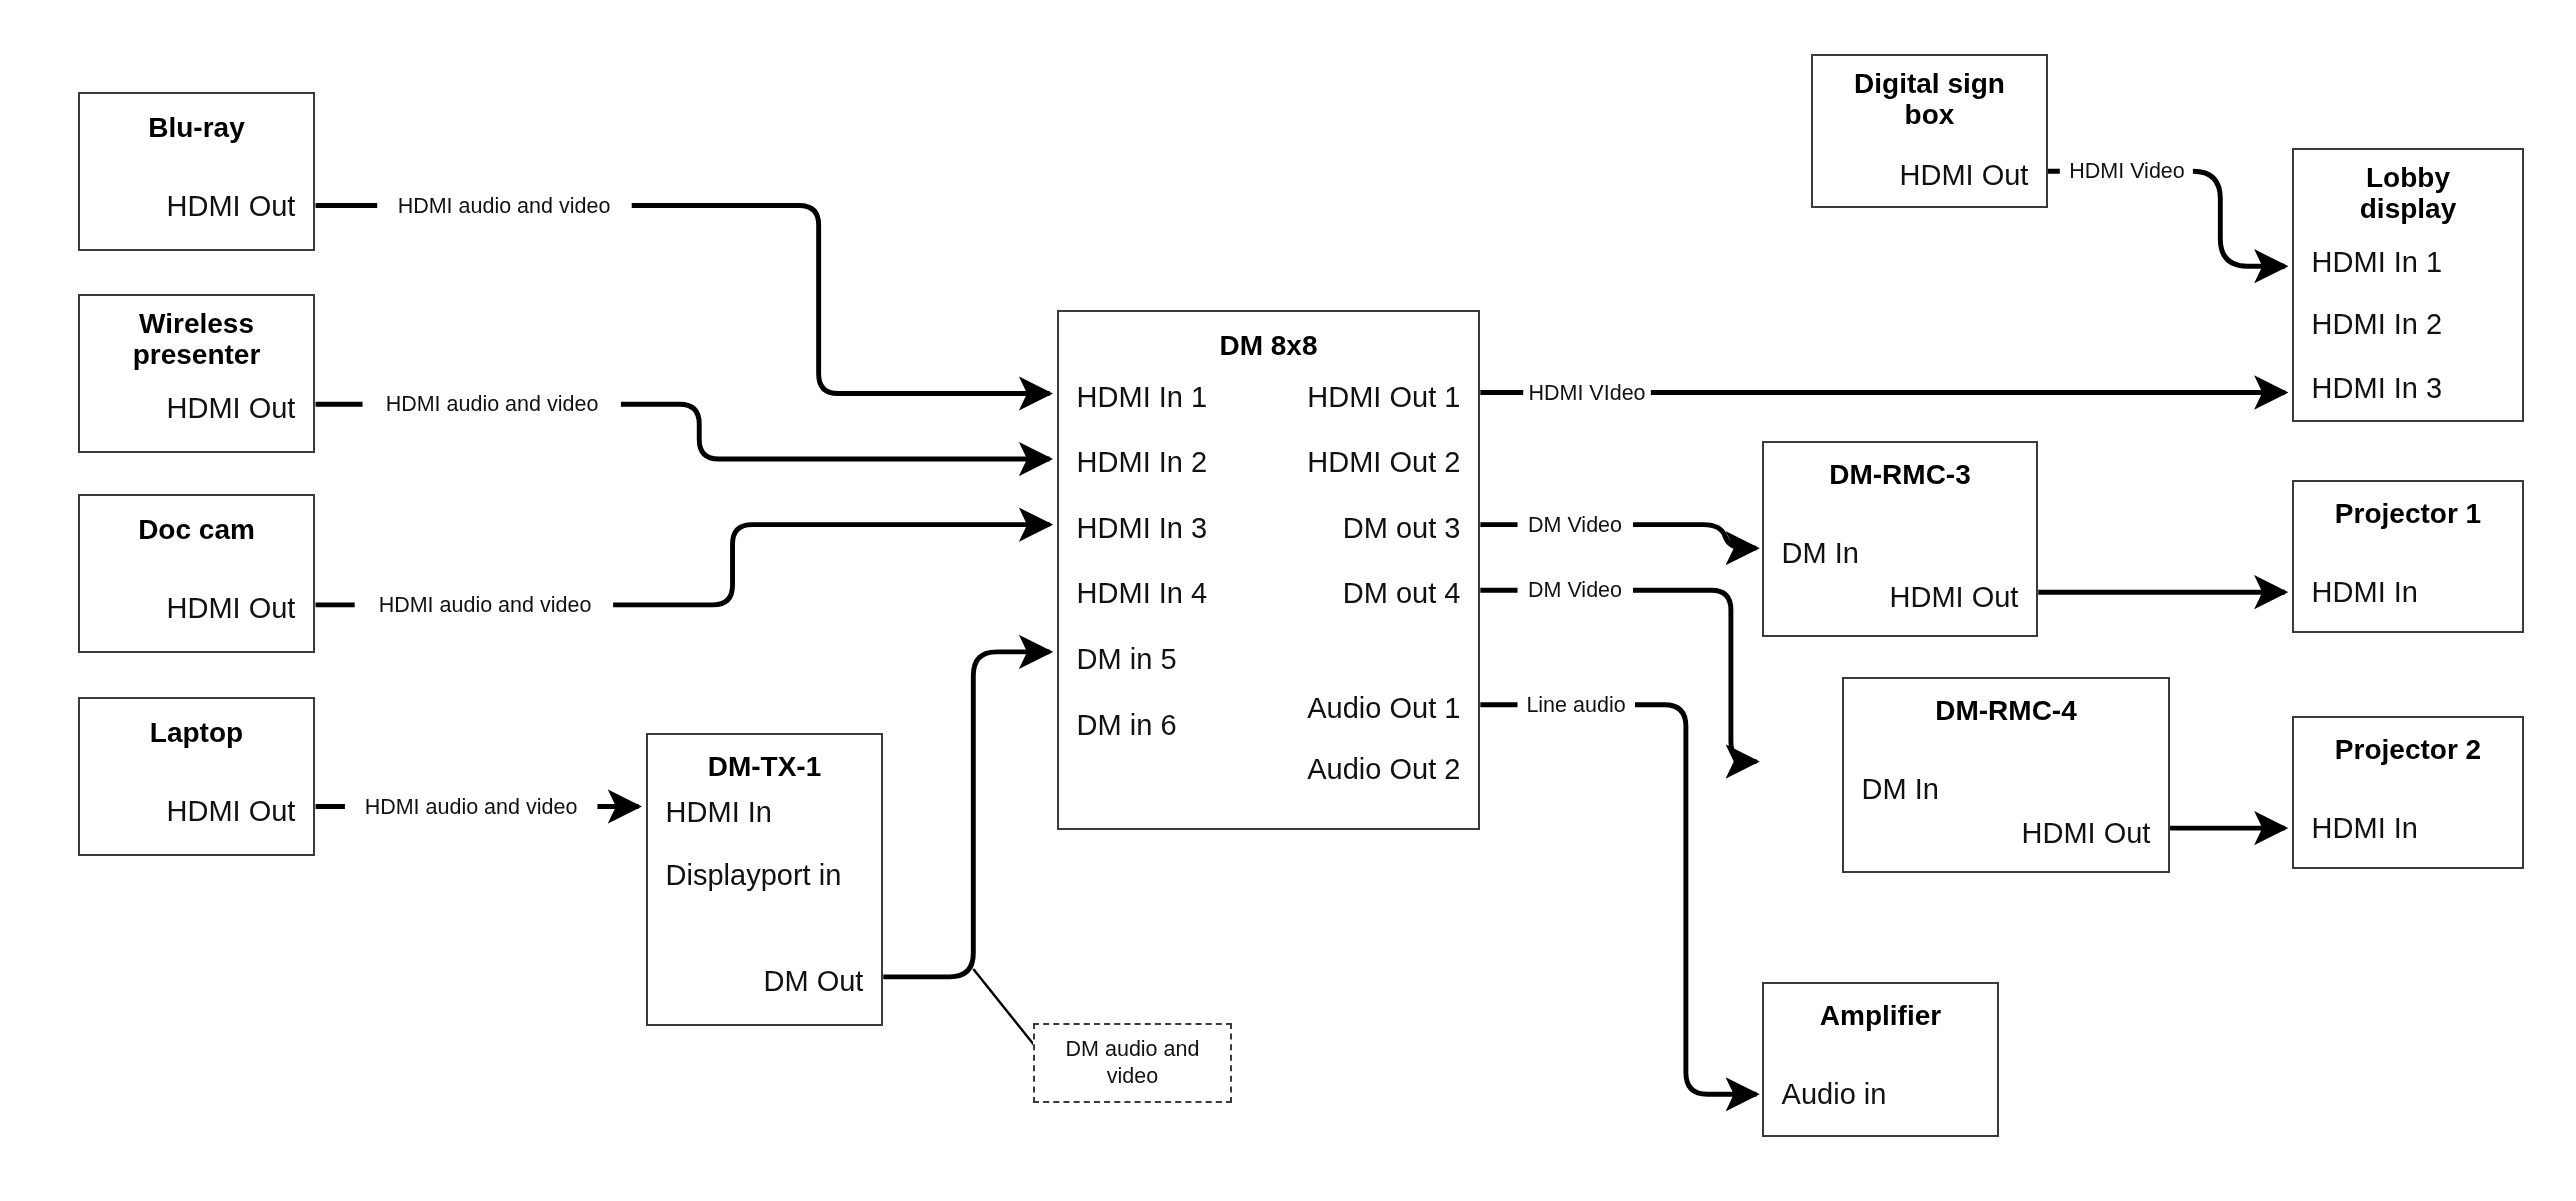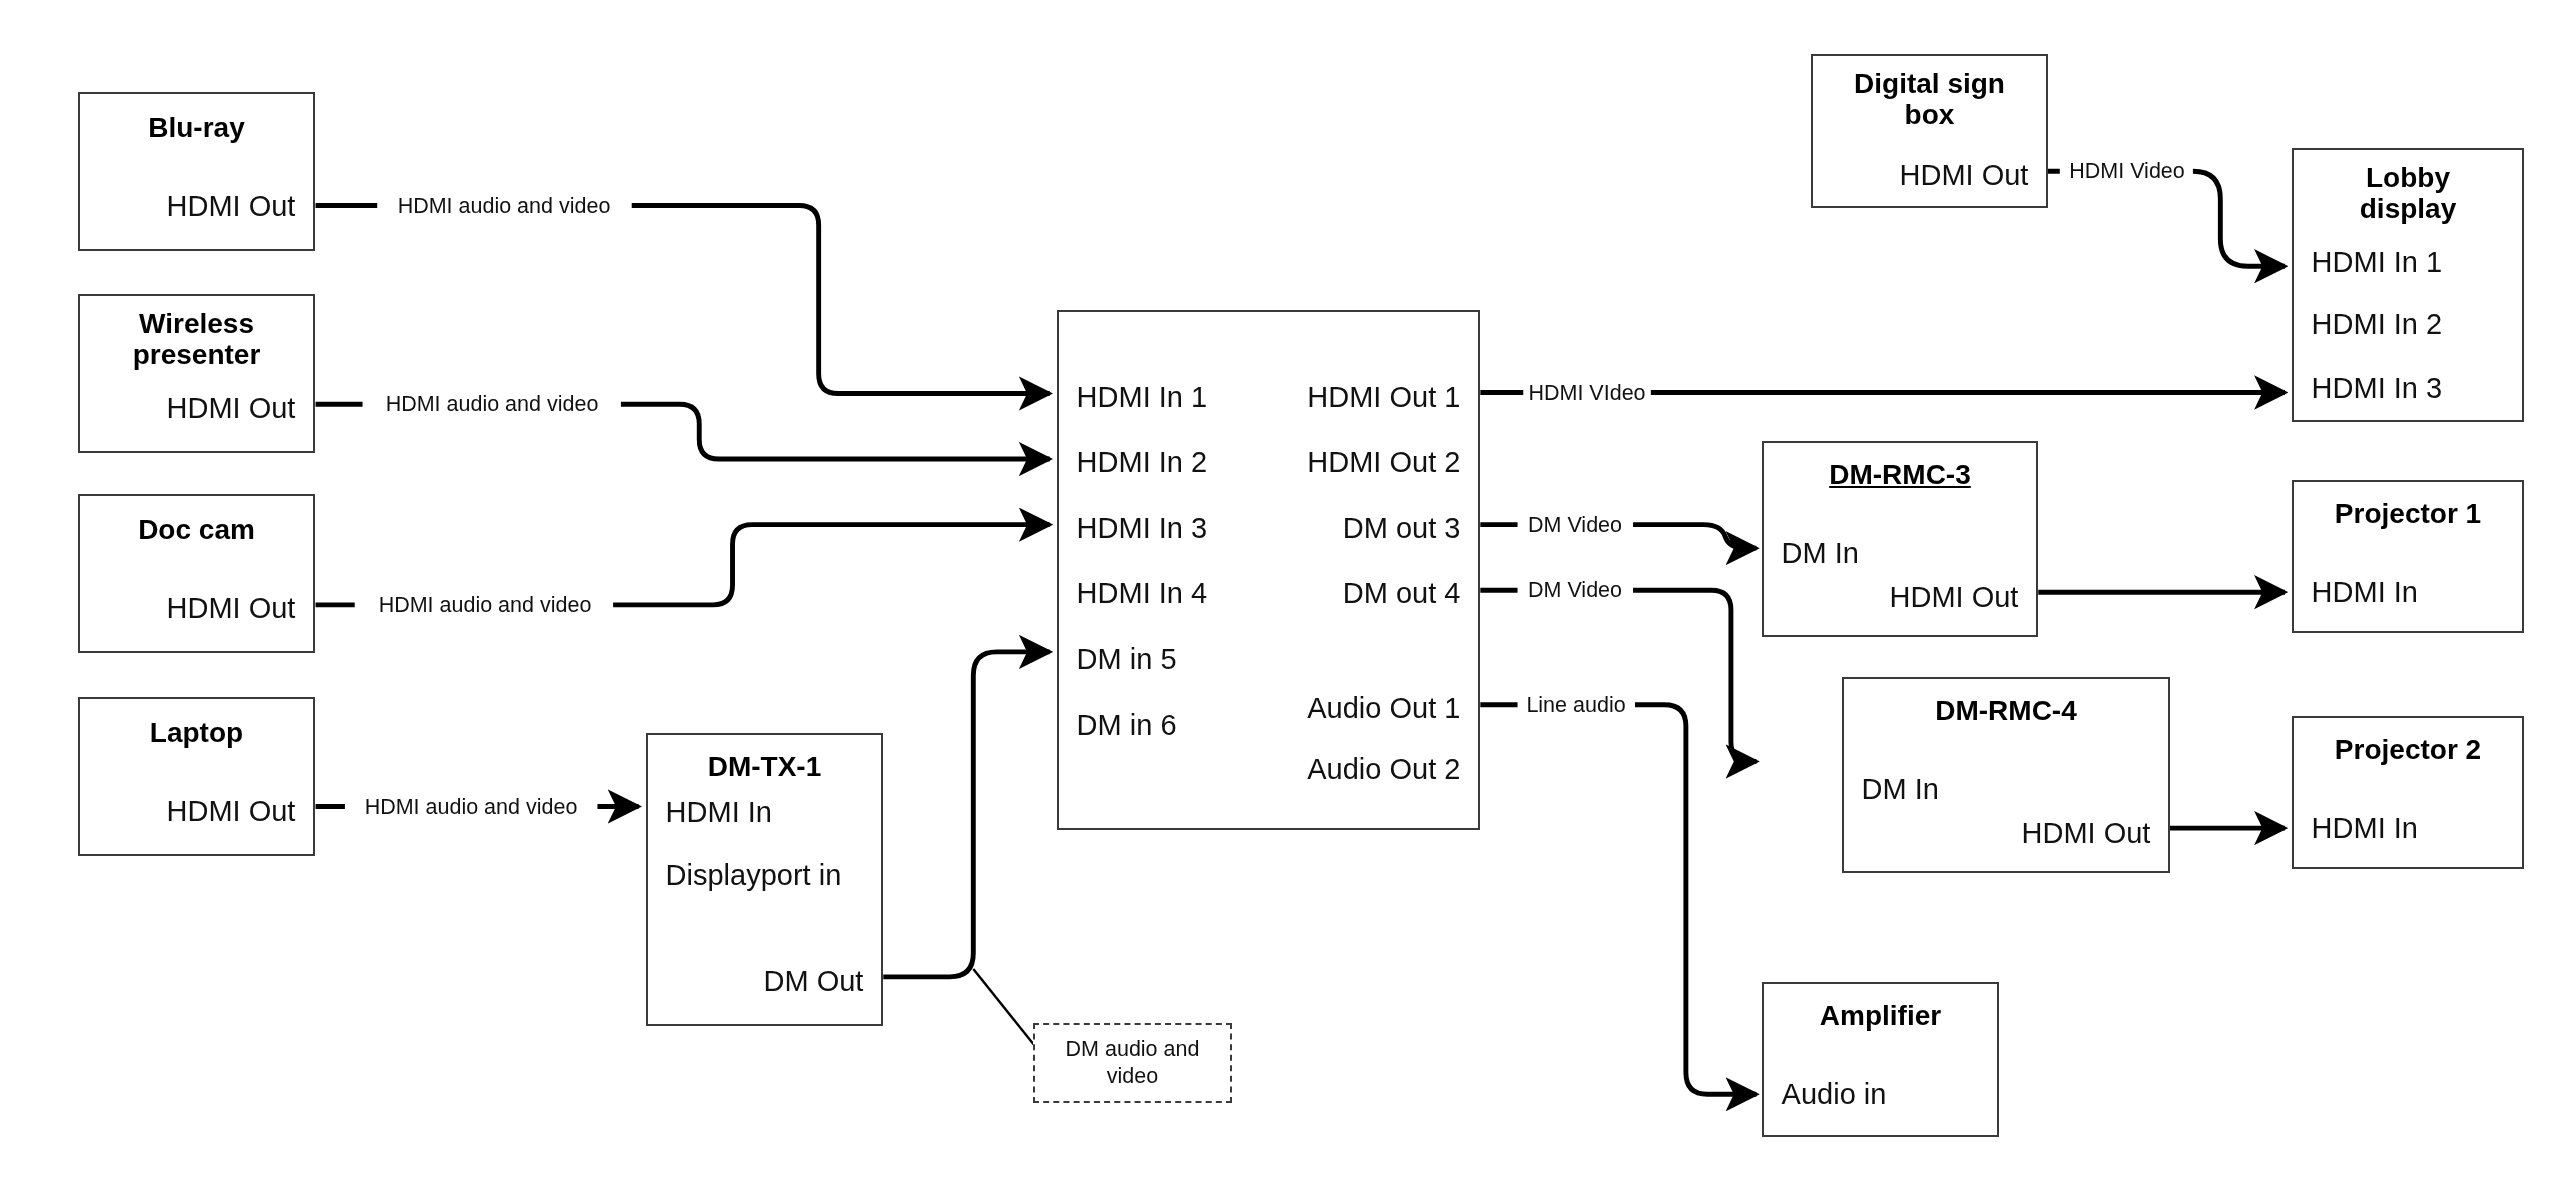--- a/index.html
+++ b/index.html
@@ -83,20 +83,21 @@
   </div>
 
   <div class="node" style="left:646px;top:733px;width:237px;height:293px;">
     <div class="title" style="top:15.7px;">DM-TX-1</div>
     <div class="port left" style="top:61px;">HDMI In</div>
     <div class="port left" style="top:124px;">Displayport in</div>
     <div class="port right" style="top:230px;">DM Out</div>
   </div>
 
   <div class="node" style="left:1057px;top:310px;width:423px;height:520px;">
+    <div class="title" style="top:17.6px;">DM 8x8</div>
 
     <div class="port left" style="top:69px;">HDMI In 1</div>
     <div class="port left" style="top:134px;">HDMI In 2</div>
     <div class="port left" style="top:200px;">HDMI In 3</div>
     <div class="port left" style="top:265px;">HDMI In 4</div>
     <div class="port left" style="top:331px;">DM in 5</div>
     <div class="port left" style="top:397px;">DM in 6</div>
 
     <div class="port right" style="top:69px;">HDMI Out 1</div>
     <div class="port right" style="top:134px;">HDMI Out 2</div>
@@ -118,21 +119,21 @@
     <div class="title" style="top:11.7px;">
       <span>Lobby</span><br>
       <span>display</span>
     </div>
     <div class="port left" style="top:96px;">HDMI In 1</div>
     <div class="port left" style="top:158px;">HDMI In 2</div>
     <div class="port left" style="top:222px;">HDMI In 3</div>
   </div>
 
   <div class="node" style="left:1762px;top:441px;width:276px;height:196px;">
-    <div class="title" style="top:15.7px;text-decoration:underline;">DM-RMC-3</div>
+    <div class="title" style="top:15.7px;">DM-RMC-3</div>
     <div class="port left" style="top:94px;">DM In</div>
     <div class="port right" style="top:138px;">HDMI Out</div>
   </div>
 
   <div class="node" style="left:1842px;top:677px;width:328px;height:196px;">
     <div class="title" style="top:15.7px;">DM-RMC-4</div>
     <div class="port left" style="top:94px;">DM In</div>
     <div class="port right" style="top:138px;">HDMI Out</div>
   </div>
 

